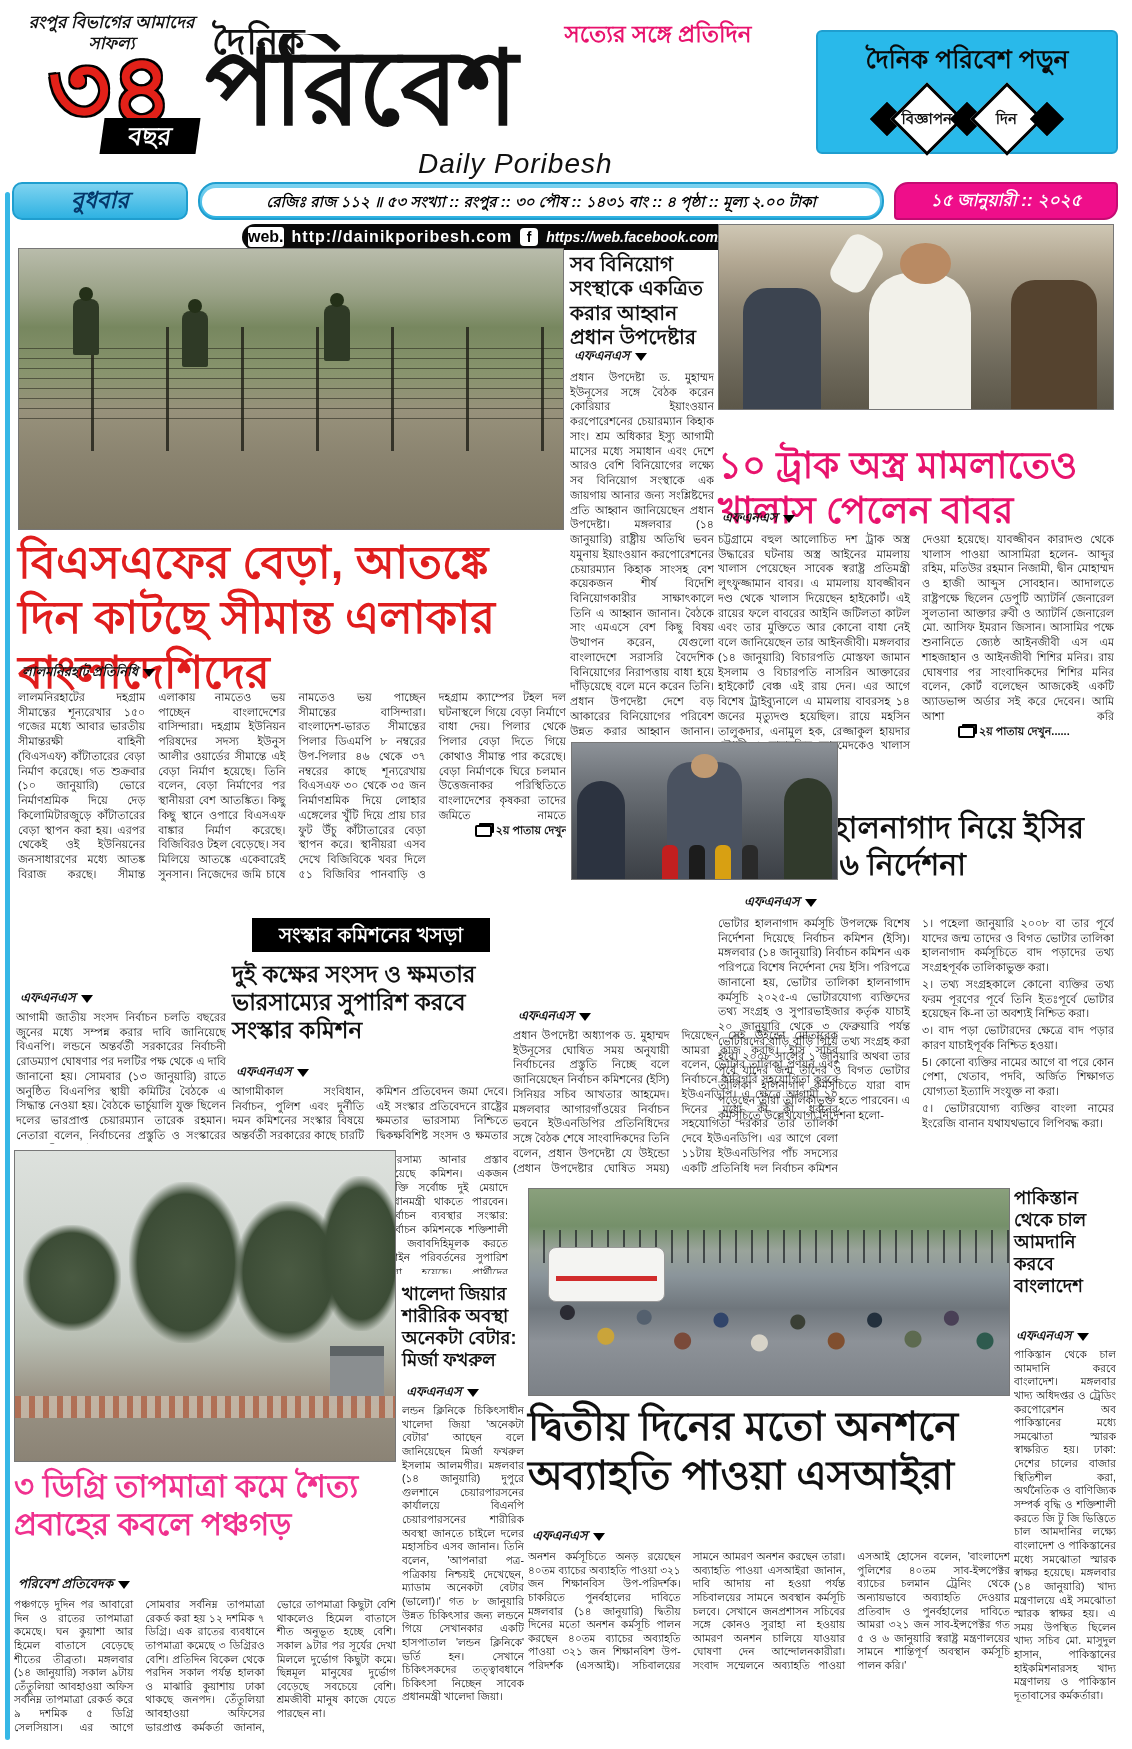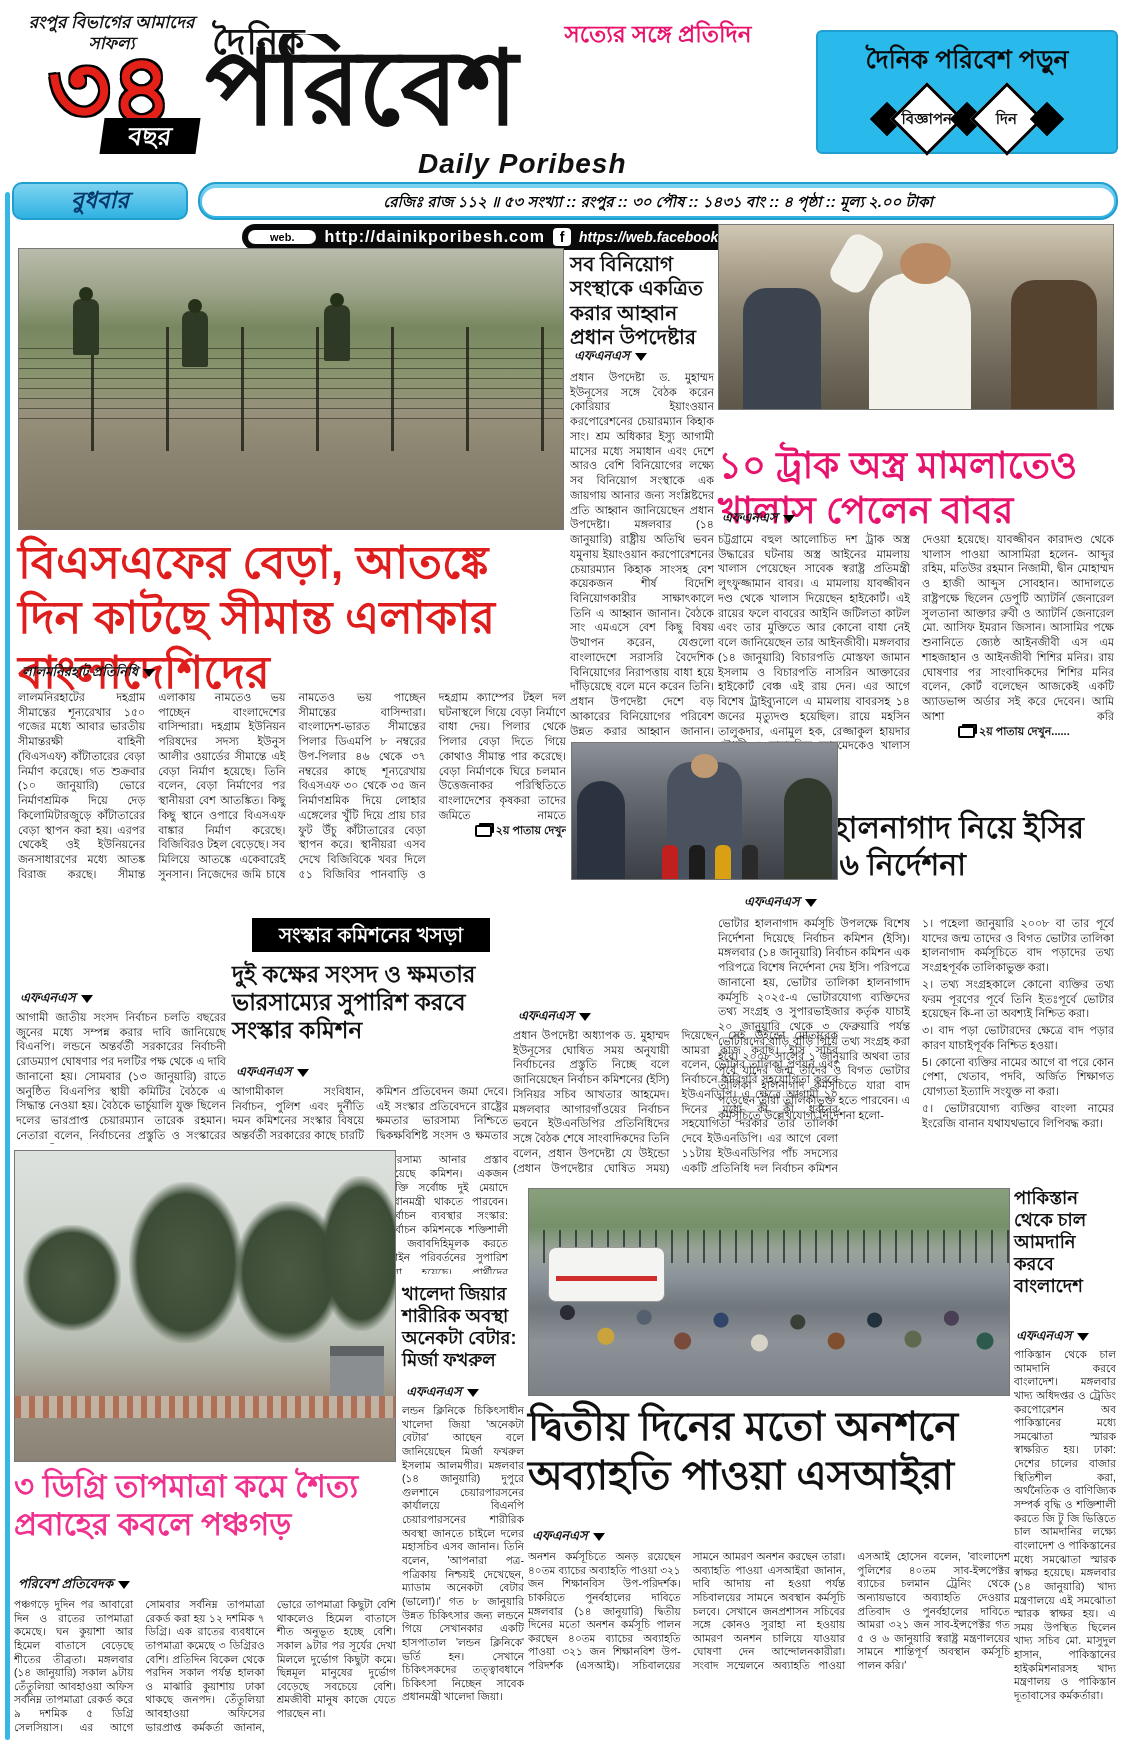--- a/index.html
+++ b/index.html
@@ -9,42 +9,42 @@
   
   .tagline{left:14px;top:12px;width:195px;text-align:center;font-weight:bold;font-style:italic;
            font-size:17px;line-height:1.25;}
   .years-num{left:48px;top:42px;font-size:96px;line-height:1;font-weight:900;color:#e32119;
              text-shadow:2px 2px 0 #000,-2px 2px 0 #000,2px -2px 0 #000,-2px -2px 0 #000;}
   .years-box{left:102px;top:118px;width:96px;height:36px;background:#000;color:#fff;font-size:25px;
              font-weight:900;text-align:center;line-height:36px;transform:skewX(-8deg);}
   .logo-bn-small{left:212px;top:14px;font-size:36px;font-weight:900;letter-spacing:1px;}
   .logo-bn-big{left:205px;top:34px;width:600px;font-size:104px;line-height:1.05;font-weight:900;
                letter-spacing:-2px;white-space:nowrap;overflow:hidden;}
-  .logo-en{left:418px;top:148px;font-size:28px;font-weight:700;font-style:italic;letter-spacing:1px;}
+  .logo-en{left:418px;top:148px;font-size:28px;font-weight:400;font-style:italic;letter-spacing:1px;}
   .slogan{left:528px;top:16px;width:260px;text-align:center;font-size:23px;font-weight:900;color:#e8136d;}
   .promo{left:816px;top:30px;width:298px;height:120px;background:#29b9ea;border:2px solid #1f9ecf;
          border-radius:6px;}
   .promo-title{margin-top:8px;text-align:center;font-size:25px;font-weight:900;color:#0a0a0a;}
   .promo-diamonds{display:flex;justify-content:center;align-items:center;margin-top:10px;gap:2px;}
   .dmd{width:46px;height:46px;background:#fff;border:3px solid #000;transform:rotate(45deg);
        display:flex;align-items:center;justify-content:center;flex:0 0 auto;}
   .dmd i{transform:rotate(-45deg);font-style:normal;font-weight:900;font-size:15px;white-space:nowrap;}
   .dmd-sm{width:20px;height:20px;background:#000;border:2px solid #000;transform:rotate(45deg);flex:0 0 auto;}
   .infobar{left:12px;top:182px;width:1106px;height:38px;display:flex;gap:10px;align-items:stretch;}
   .day-tab{width:172px;background:linear-gradient(#7ed3f0,#2fb2e2);border:2px solid #1f9ecf;border-radius:10px;
            color:#05386b;font-weight:900;font-size:23px;display:flex;align-items:center;justify-content:center;font-style:italic;}
   .reg-wrap{flex:1;background:linear-gradient(#7ed3f0,#2fb2e2);border:2px solid #1f9ecf;border-radius:18px;
             display:flex;align-items:flex-end;padding:2px;}
   .reg-pill{flex:1;background:#fff;border-radius:15px;text-align:center;font-size:15px;font-weight:bold;
             font-style:italic;line-height:28px;color:#000;}
   .date-pill{width:220px;background:#ef0e8a;border:2px solid #c40b72;border-radius:14px 4px 14px 4px;color:#fff;
              font-weight:900;font-style:italic;font-size:17px;display:flex;align-items:center;justify-content:center;}
   .webbar{left:242px;top:224px;width:664px;height:26px;background:#0a0a0a;border-radius:13px;display:flex;
           align-items:center;gap:8px;padding:0 6px;box-sizing:border-box;}
-  .web-pill{background:#fff;color:#000;font-weight:900;font-size:11px;border-radius:8px;padding:1px 22px;}
+  .web-pill{background:#fff;color:#000;font-weight:900;font-size:16px;border-radius:3px;padding:1px 0;}
   .web-url{color:#fff;font-weight:900;font-size:16px;letter-spacing:1px;}
   .fb-badge{background:#fff;color:#000;font-weight:900;font-size:14px;width:18px;height:18px;border-radius:4px;
             text-align:center;line-height:18px;}
   .fb-url{color:#fff;font-weight:bold;font-style:italic;font-size:14px;}
   .blue-rail{left:5px;top:192px;width:5px;height:1548px;background:#36b7e6;border-radius:3px;}
   
   .hl{font-weight:900;text-align:left;line-height:1.22;}
   .hl-red{color:#e01d1d;}
   .hl-pink{color:#e8136d;}
   .hl-lightpink{color:#f0318f;}
@@ -131,20 +131,21 @@
         </span>
       <span class="dmd-sm"></span>
     </div>
   </div>
 
   <div class="abs infobar">
     <div class="day-tab">বুধবার</div>
     <div class="reg-wrap">
       <div class="reg-pill">রেজিঃ রাজ ১১২ ॥ ৫৩ সংখ্যা :: রংপুর :: ৩০ পৌষ :: ১৪৩১ বাং :: ৪ পৃষ্ঠা :: মূল্য ২.০০ টাকা</div>
     </div>
+    <div class="date-pill">১৫ জানুয়ারী :: ২০২৫</div>
   </div>
 
   <div class="abs webbar">
     <span class="web-pill">web.</span>
     <span class="web-url">http://dainikporibesh.com</span>
     <span class="fb-badge">f</span>
     <span class="fb-url">https://web.facebook.com/Daily Poribesh</span>
   </div>
 
   <div class="abs blue-rail"></div>

